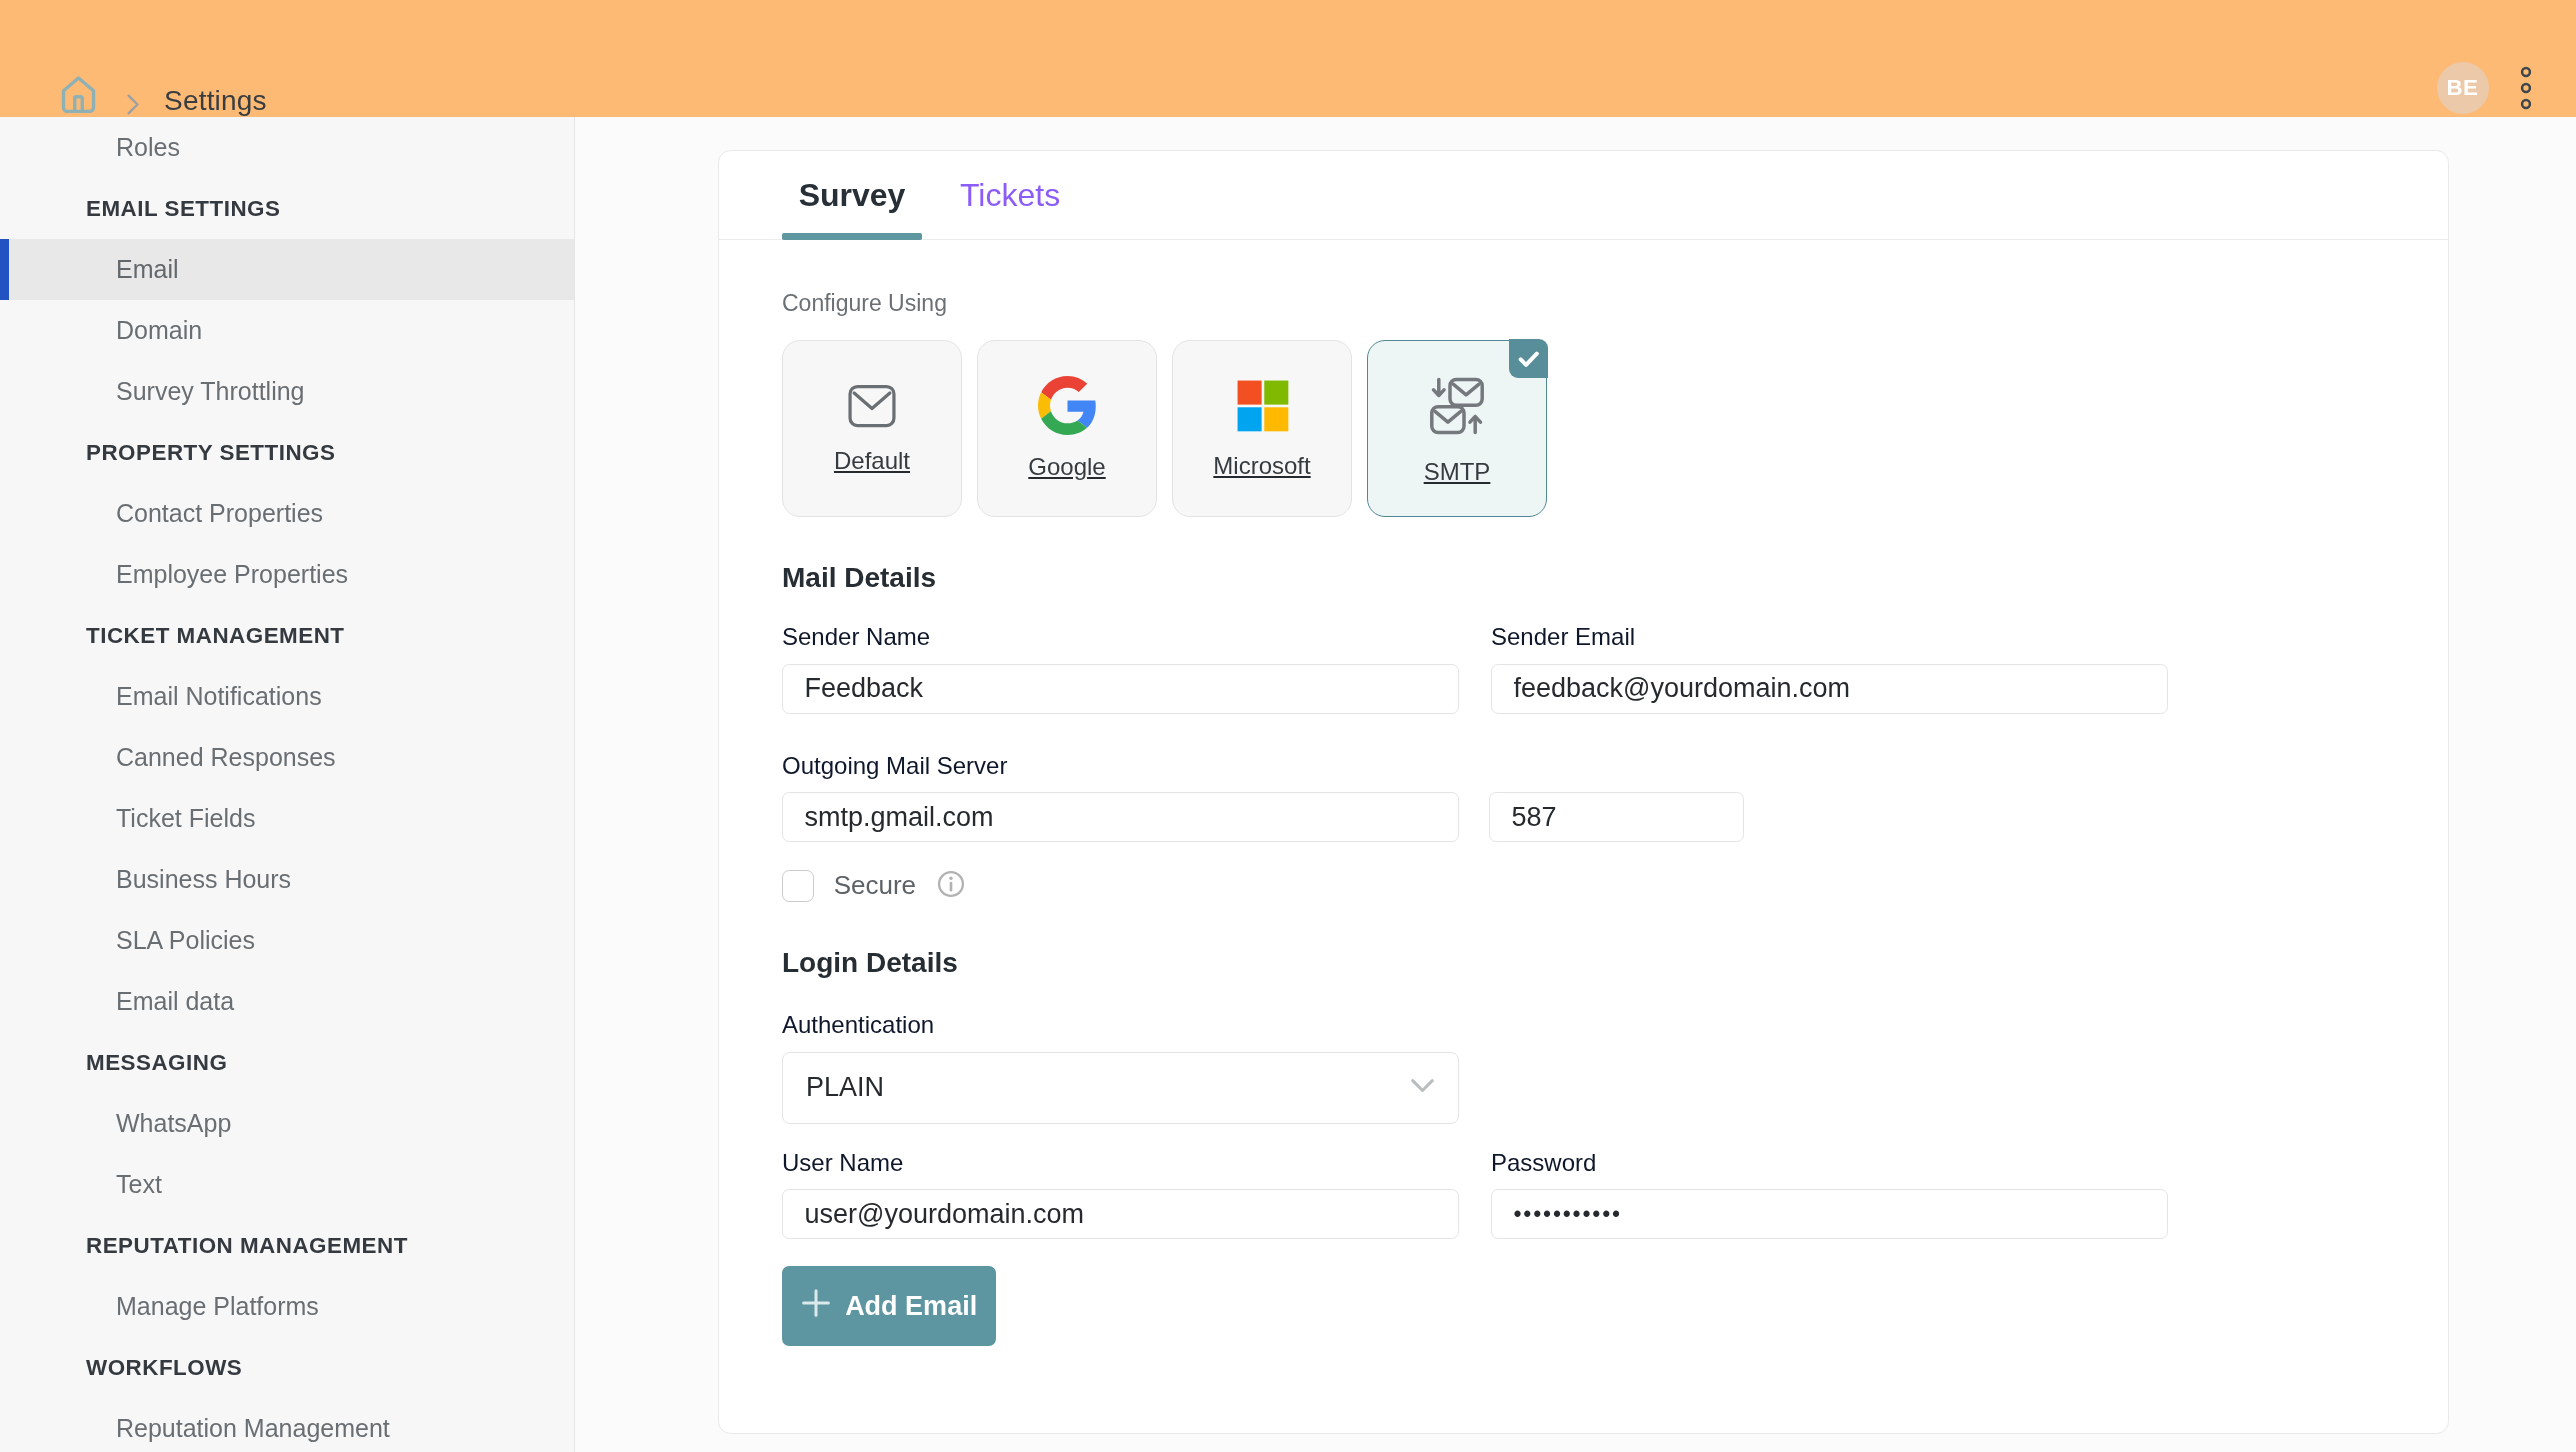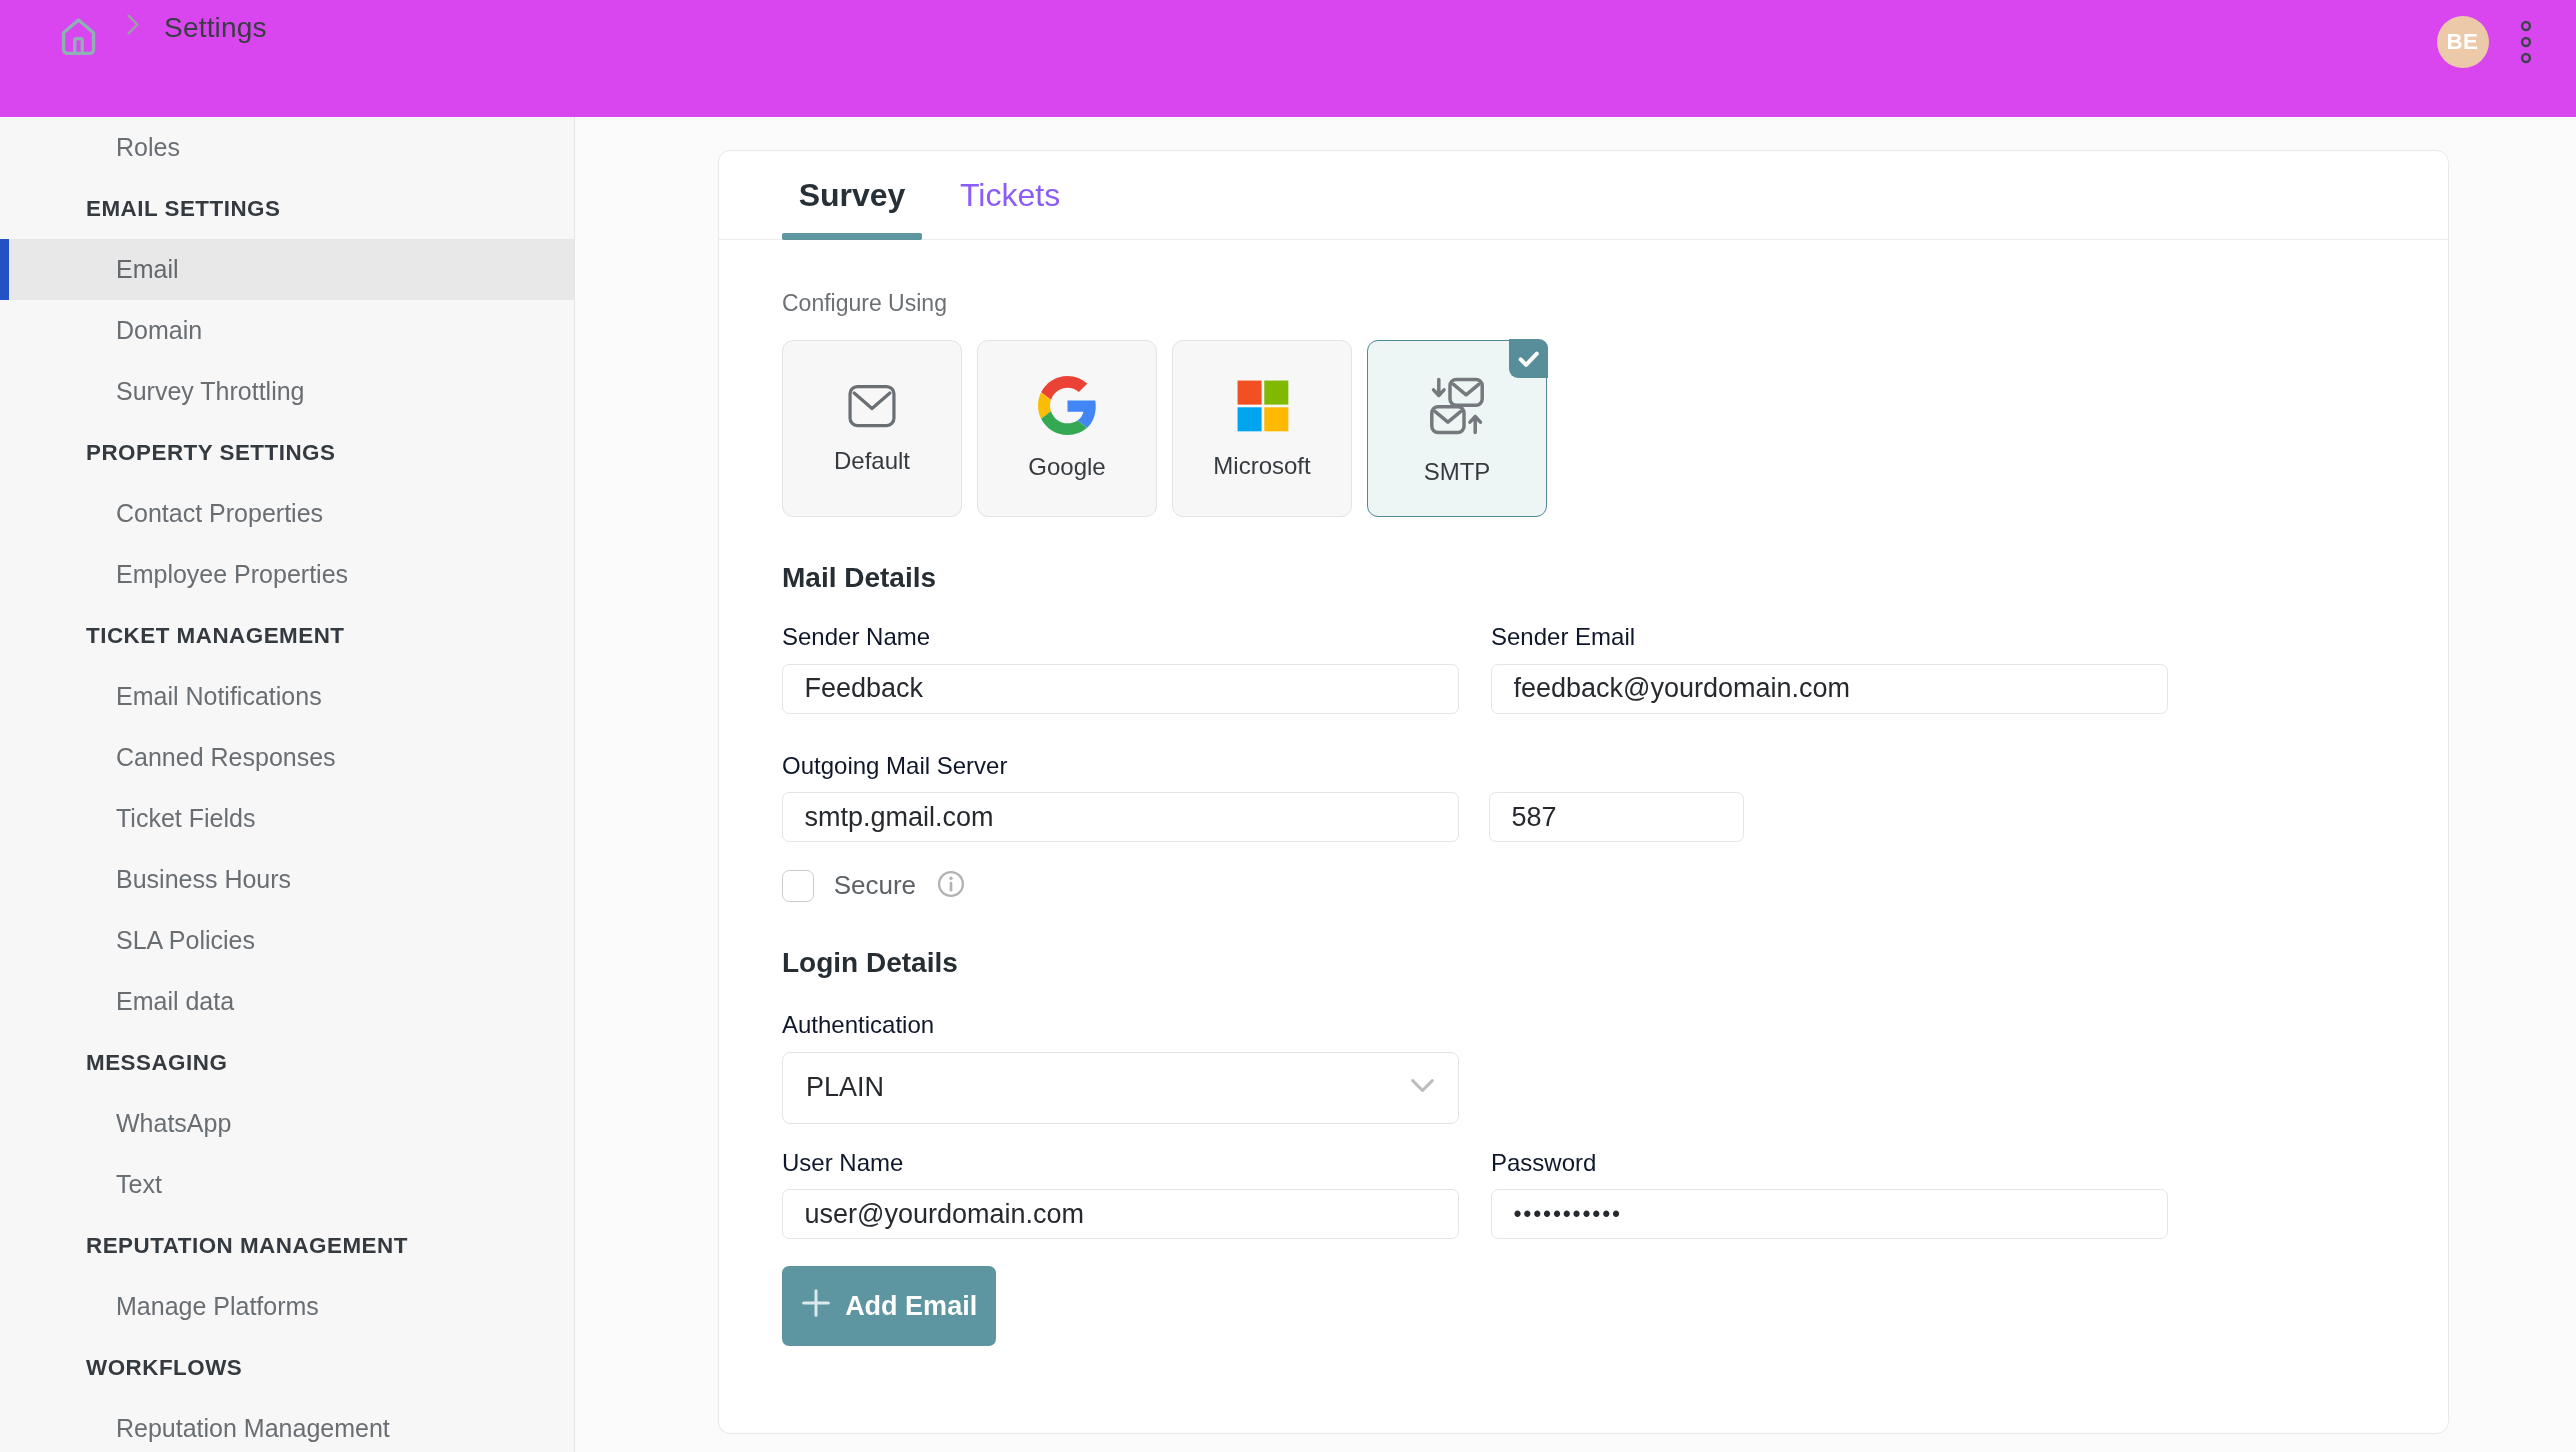--- a/index.html
+++ b/index.html
@@ -4,21 +4,21 @@
 <style>
   * { margin:0; padding:0; box-sizing:border-box; }
   html,body { width:2576px; height:1453px; overflow:hidden; }
   body {
     font-family:"Liberation Sans", sans-serif;
     background:#fbfbfb; color:#26292d;
   }
   
   .header {
     position:absolute; top:0; left:0; width:2576px; height:117px;
-    background:#d946ef; display:flex; align-items:flex-start;
+    background:#fdba74; display:flex; align-items:flex-end;
     padding:12px 39px 0 55px; z-index:5;
   }
   .crumb-home { width:47px; height:47px; display:flex; align-items:center; justify-content:center; cursor:pointer; }
   .crumb-sep { margin:0 23px; display:flex; align-items:center; }
   .crumb-title { font-size:28px; color:#383d42; letter-spacing:0.2px; }
   .header-right { margin-left:auto; display:flex; align-items:center; gap:27px; }
   .avatar {
     width:52px; height:52px; border-radius:50%; background:#ecc9a9;
     color:#ffffff; font-size:22.4px; font-weight:700;
     display:flex; align-items:center; justify-content:center; letter-spacing:0.4px;
@@ -58,22 +58,22 @@
     background:#5e97a0; border-radius:1.8px;
   }
   .tab-inactive { font-size:32px; color:#8b5cf6; }
 
   .card-body { padding:0 63px; }
   .configure-label { margin-top:50px; font-size:23px; color:#6b7074; }
 
   .providers { margin-top:23px; display:flex; gap:15px; }
   .provider {
     width:180px; height:177px; background:#f7f7f7; border:0.9px solid #e3e3e3;
-    border-radius:11px; display:flex; flex-direction:column; align-items:center;
-    justify-content:center; gap:14.3px; cursor:pointer; position:relative;
+    border-radius:18px; display:flex; flex-direction:column; align-items:center;
+    justify-content:center; gap:14.3px; cursor:pointer; position:relative;text-decoration:underline;
   }
   .provider .plabel { font-size:24px; color:#363b40; }
   .provider.selected {
     background:#eef6f5; border:1.8px solid #4f8893;
   }
   .check-badge {
     position:absolute; top:-1.8px; right:-1.8px; width:39px; height:39px;
     background:#578e99; border-radius:0 9px 0 9px;
     display:flex; align-items:center; justify-content:center;
   }

